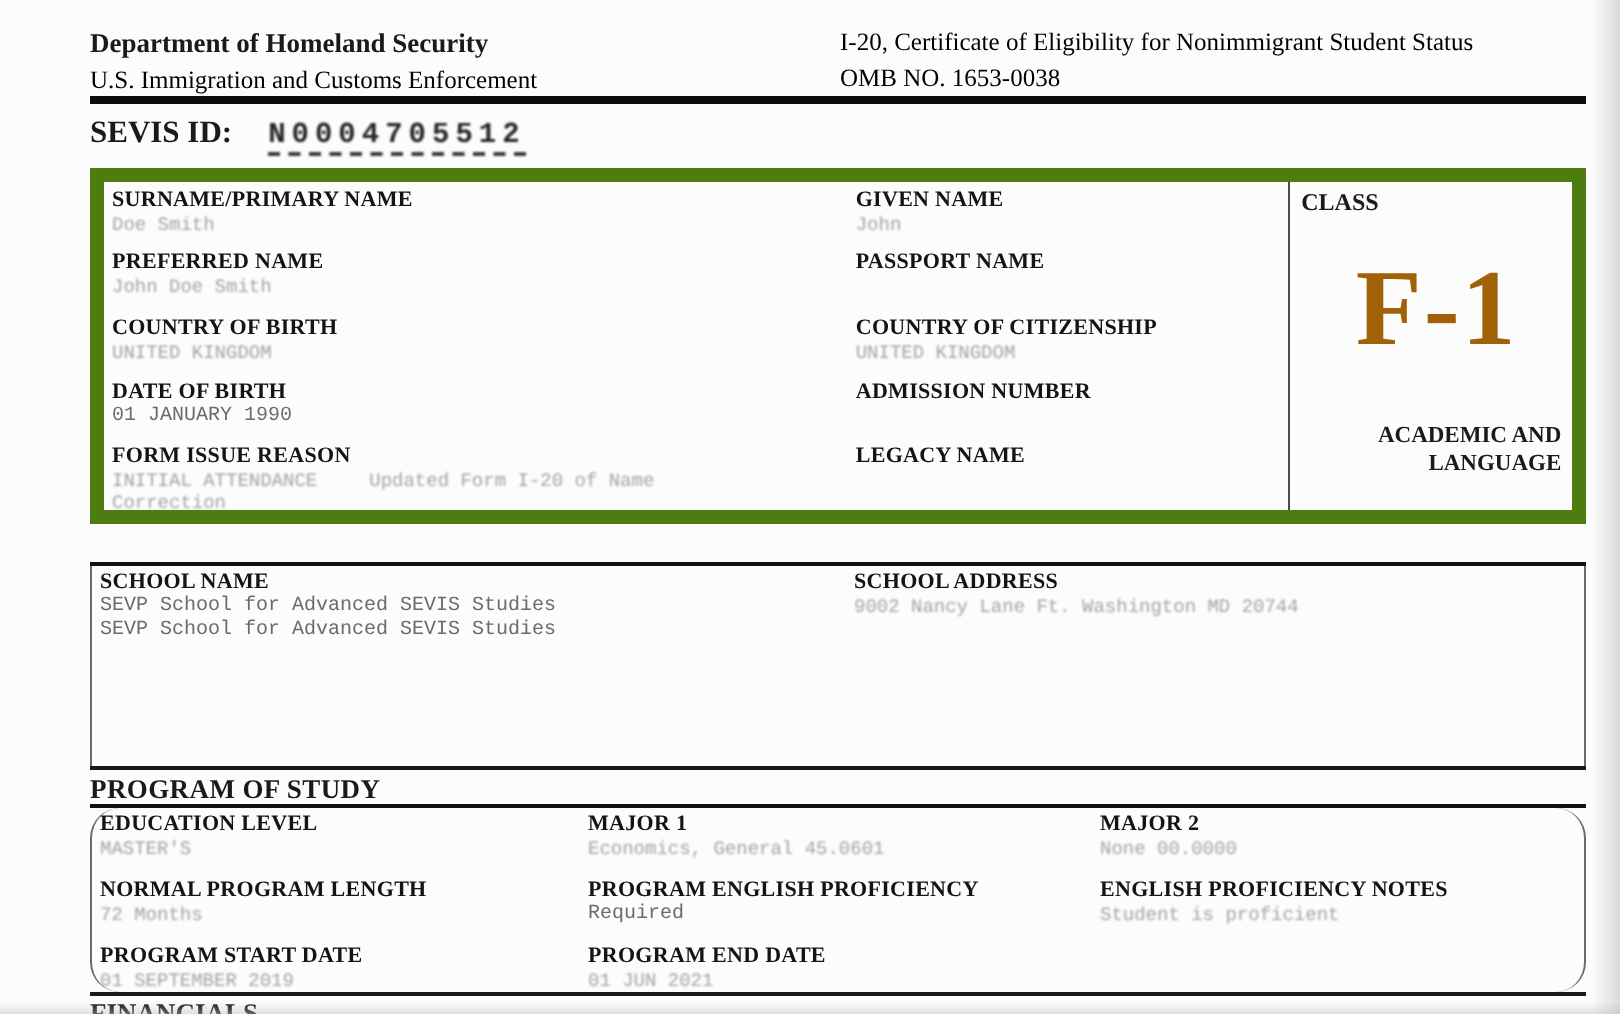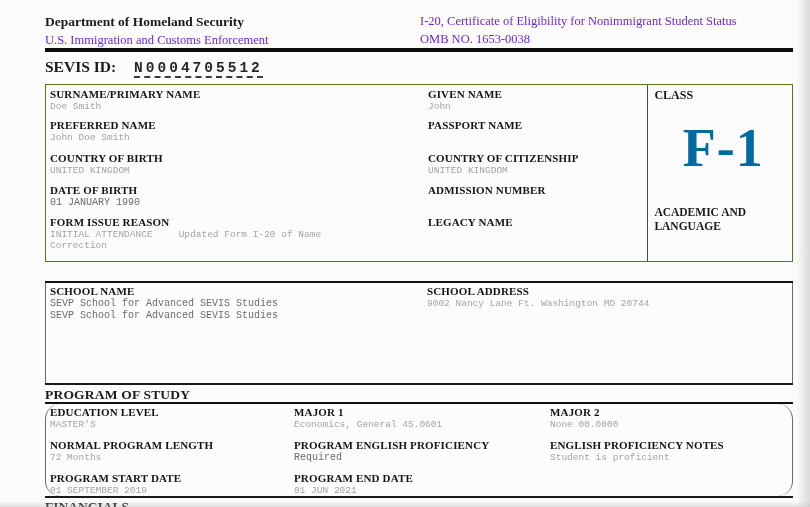--- a/index.html
+++ b/index.html
@@ -12,49 +12,49 @@
   }
   .scan-edge-right{ position:absolute; top:0; right:0; width:14px; height:100%;
     background:linear-gradient(to right, rgba(190,190,190,0), rgba(190,190,190,.55)); }
   .scan-edge-bottom{ position:absolute; left:0; bottom:0; width:100%; height:6px;
     background:linear-gradient(to bottom, rgba(190,190,190,0), rgba(190,190,190,.45)); }
 
   
   .hdr-left { position:absolute; left:45px; top:14px; }
   .hdr-right{ position:absolute; left:420px; top:14px; }
   .hdr-b { font-weight:bold; font-size:13.5px; }
-  .hdr-n { font-size:12.5px; margin-top:3px; color:#6d28d9; }
+  .hdr-n { font-size:12.5px; margin-top:3px; color:#000000; }
   .thick-rule { position:absolute; left:45px; top:48px; width:748px; height:4px; background:#0d0d0d; }
 
   
   .sevis-row { position:absolute; left:45px; top:58px; }
   .sevis-lbl { font-weight:bold; font-size:15.5px; display:inline-block; }
   .sevis-val { display:inline-block; margin-left:14px;
     font-family:"Liberation Mono","DejaVu Sans Mono",monospace;
     font-weight:bold; font-size:14.5px; letter-spacing:3px; color:#262626;
     border-bottom:2px dashed #3a3a3a; filter:blur(.45px); }
 
   
   .lbl { font-weight:bold; font-size:11px; letter-spacing:.15px; color:#141414; line-height:13px; }
   .val { font-family:"Liberation Mono","DejaVu Sans Mono",monospace;
          font-size:9.5px; line-height:11px; color:#a3a3a3; filter:blur(.55px); white-space:pre; }
   .val.clear { color:#6b6b6b; filter:blur(.3px); font-size:10px; line-height:12px; }
   .gap { display:inline-block; width:26px; }
 
   
   .personal-box { position:absolute; left:45px; top:84px; width:748px; height:178px;
-    border:1px solid #4d7c0f; display:flex; }
+    border:7px solid #4d7c0f; display:flex; }
   .pcol-left { width:379px; padding:3px 0 0 4px; }
   .pcol-mid  { width:224px; padding:3px 0 0 4px; }
   .pcol-class{ width:145px; border-left:1px solid #4a4a4a; position:relative; padding:3px 0 0 6px; }
   .field { margin-bottom:6px; }
   .f-h31 { height:25px; } .f-h33 { height:27px; } .f-h32 { height:26px; } .f-h50 { height:44px; }
   .class-lbl { font-weight:bold; font-size:12px; }
-  .class-val { text-align:center; font-weight:bold; font-size:54px; letter-spacing:1px; margin-top:14px; color:#0369a1; }
-  .class-sub { text-align:left; font-weight:bold; font-size:11.5px; line-height:14px; margin-top:26px; width:130px; }
+  .class-val { text-align:center; font-weight:bold; font-size:54px; letter-spacing:1px; margin-top:14px; color:#a16207; }
+  .class-sub { text-align:right; font-weight:bold; font-size:11.5px; line-height:14px; margin-top:26px; width:130px; }
 
   
   .sec-title { position:absolute; left:45px; font-weight:bold; font-size:13.5px; letter-spacing:.2px; }
   .sec-rule  { position:absolute; left:45px; width:748px; height:2px; background:#111; }
   .sec-box   { position:absolute; left:45px; width:748px;
     border-left:1px solid #6a6a6a; border-right:1px solid #6a6a6a; }
   .row { display:flex; }
   .cell { padding:2px 4px 0 4px; }
   .w-left{ width:377px; } .w-right{ width:369px; }
   .w-c1{ width:244px; } .w-c2{ width:256px; } .w-c3{ width:246px; }

